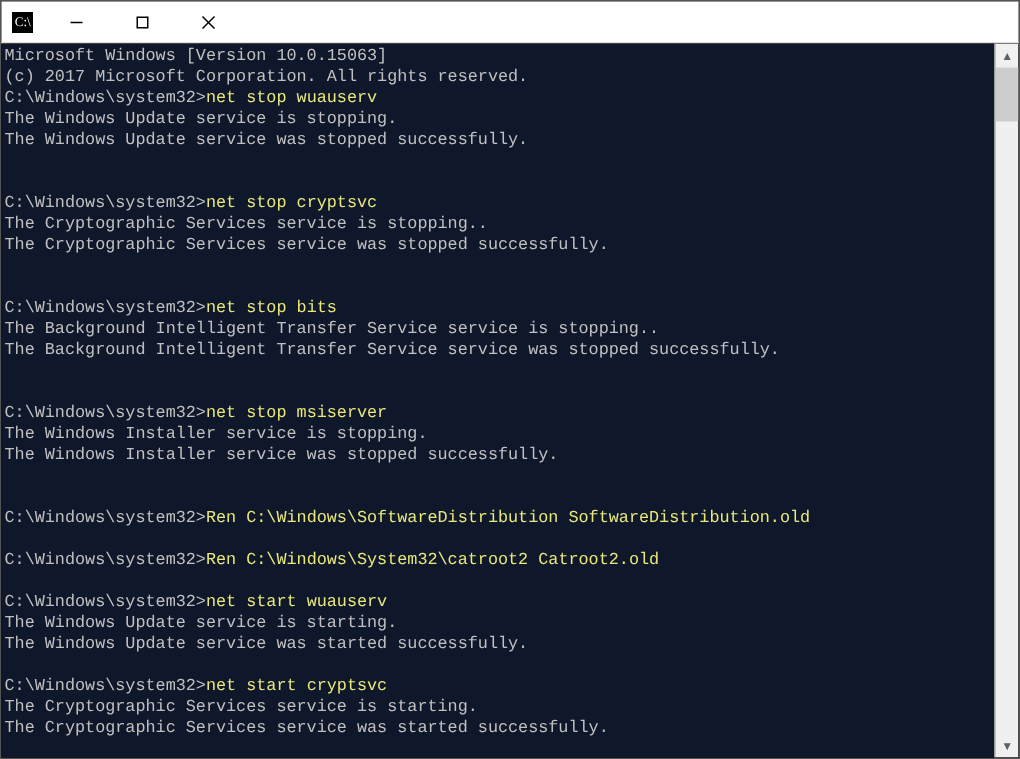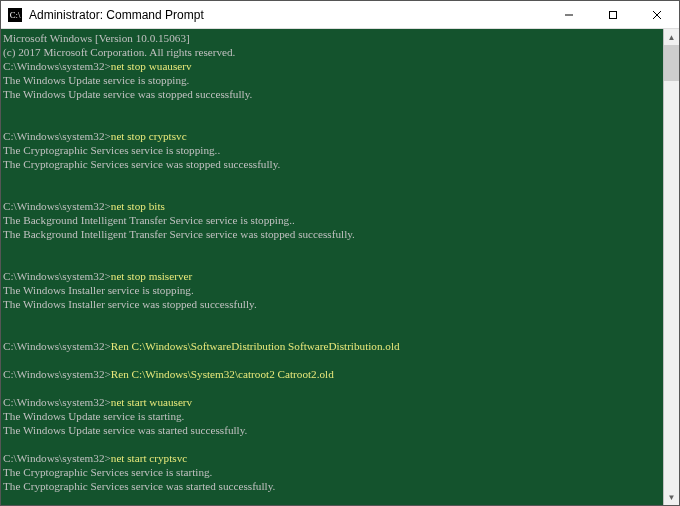--- a/index.html
+++ b/index.html
@@ -54,23 +54,23 @@
       font-size: 10px;
     }
     .content-wrap {
       flex: 1;
       display: flex;
       background: #000;
       overflow: hidden;
     }
     .console {
       flex: 1;
-      background: #14532d;
+      background: #0f172a;
       color: #c0c0c0;
-      font-family: Liberation Serif, serif;
+      font-family: Liberation Mono, monospace;
       font-size: 11.2px;
       line-height: 1.25;
       padding: 2px 2px 19px 2px;
       white-space: pre;
       overflow: hidden;
     }
     .scrollbar {
       width: 16px;
       background: #f0f0f0;
       position: relative;
@@ -107,21 +107,20 @@
 
 <div class="window">
 
   <div class="titlebar">
     <span class="titlebar-icon">
       <svg viewBox="0 0 16 16">
           <rect x="0" y="0" width="16" height="16" fill="#000"></rect>
           <text x="2" y="11" font-size="10" fill="#fff" font-family="Consolas">C:\</text>
         </svg>
     </span>
-    <span class="titlebar-title">Administrator: Command Prompt</span>
     <div class="titlebar-controls">
       <div class="titlebar-btn">
         <svg width="10" height="10" viewBox="0 0 10 10">
             <line x1="1" y1="5" x2="9" y2="5" stroke="#000" stroke-width="1"></line>
           </svg>
       </div>
       <div class="titlebar-btn">
         <svg width="10" height="10" viewBox="0 0 10 10">
             <rect x="1.5" y="1.5" width="7" height="7" fill="none" stroke="#000" stroke-width="1"></rect>
           </svg>

